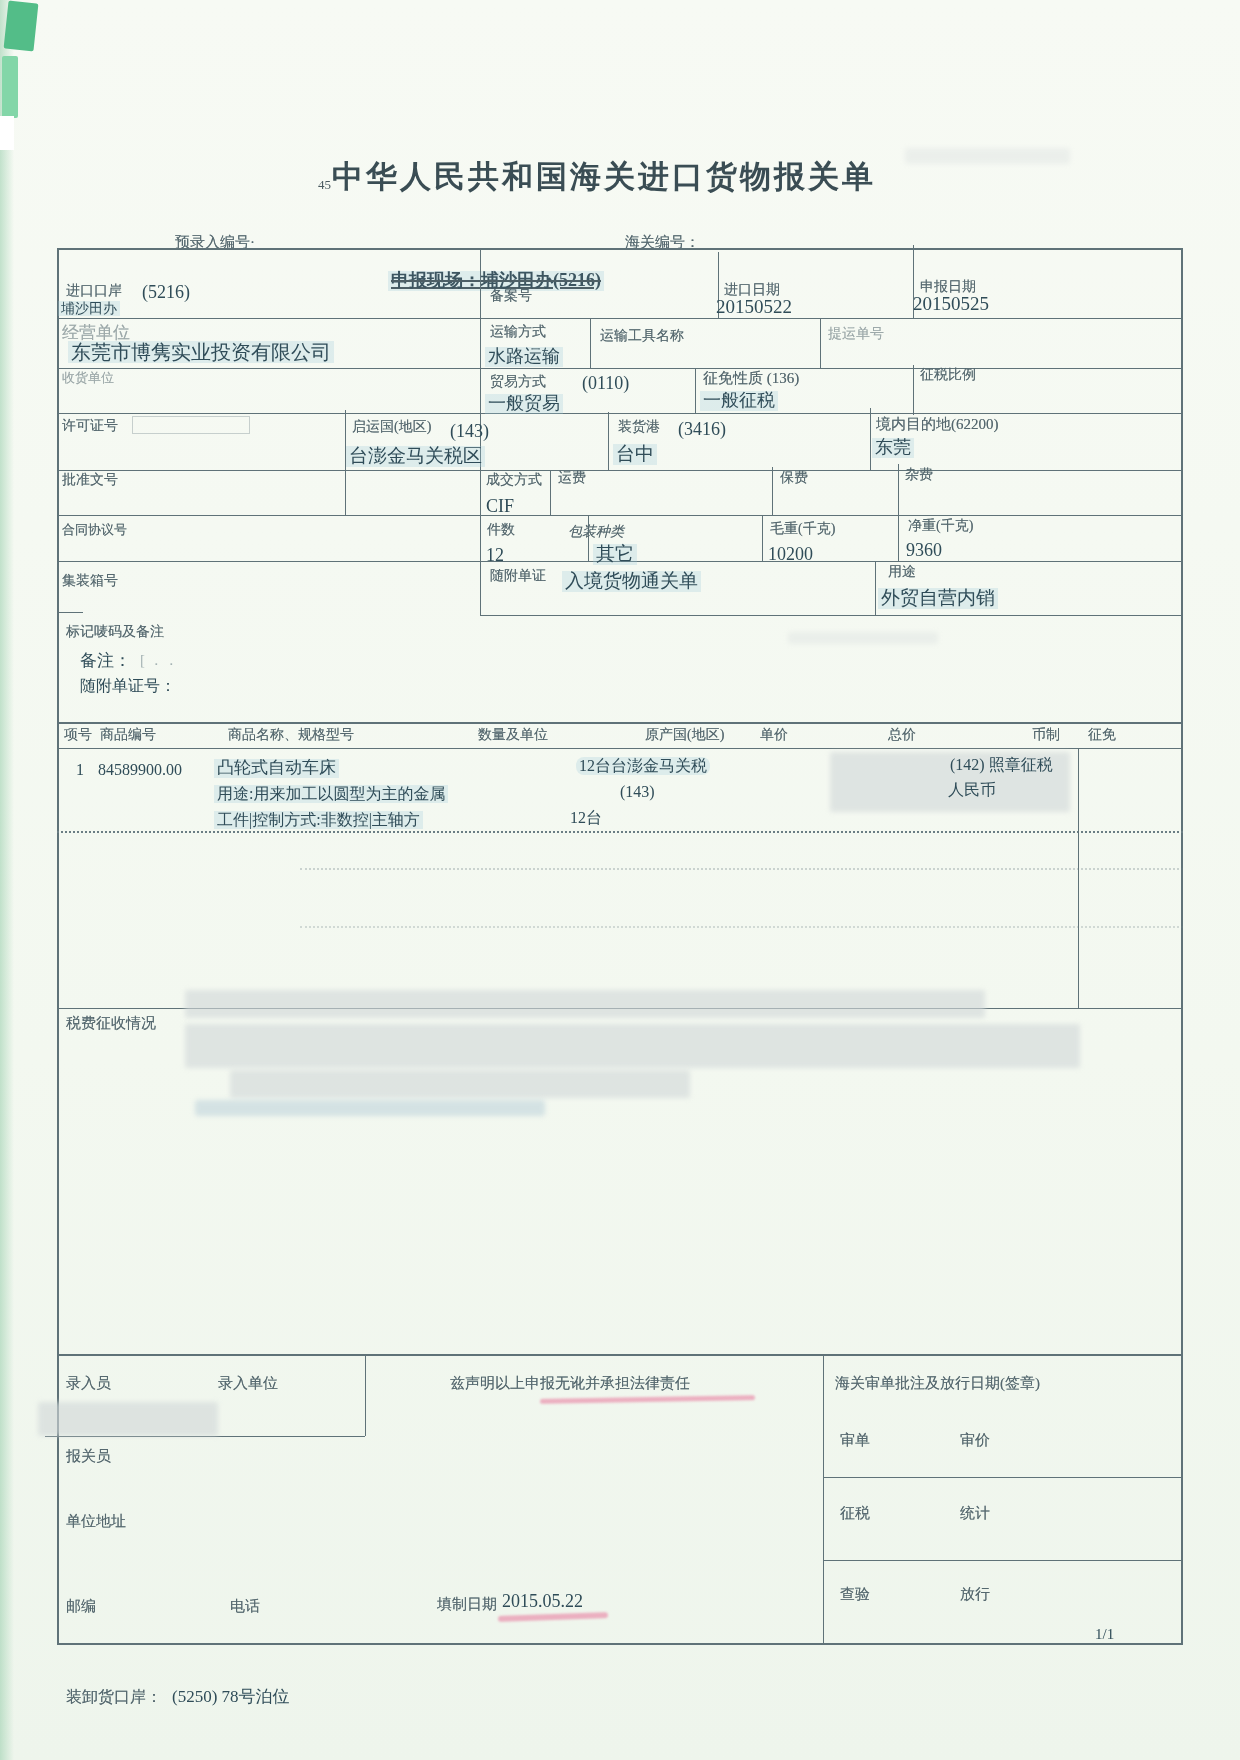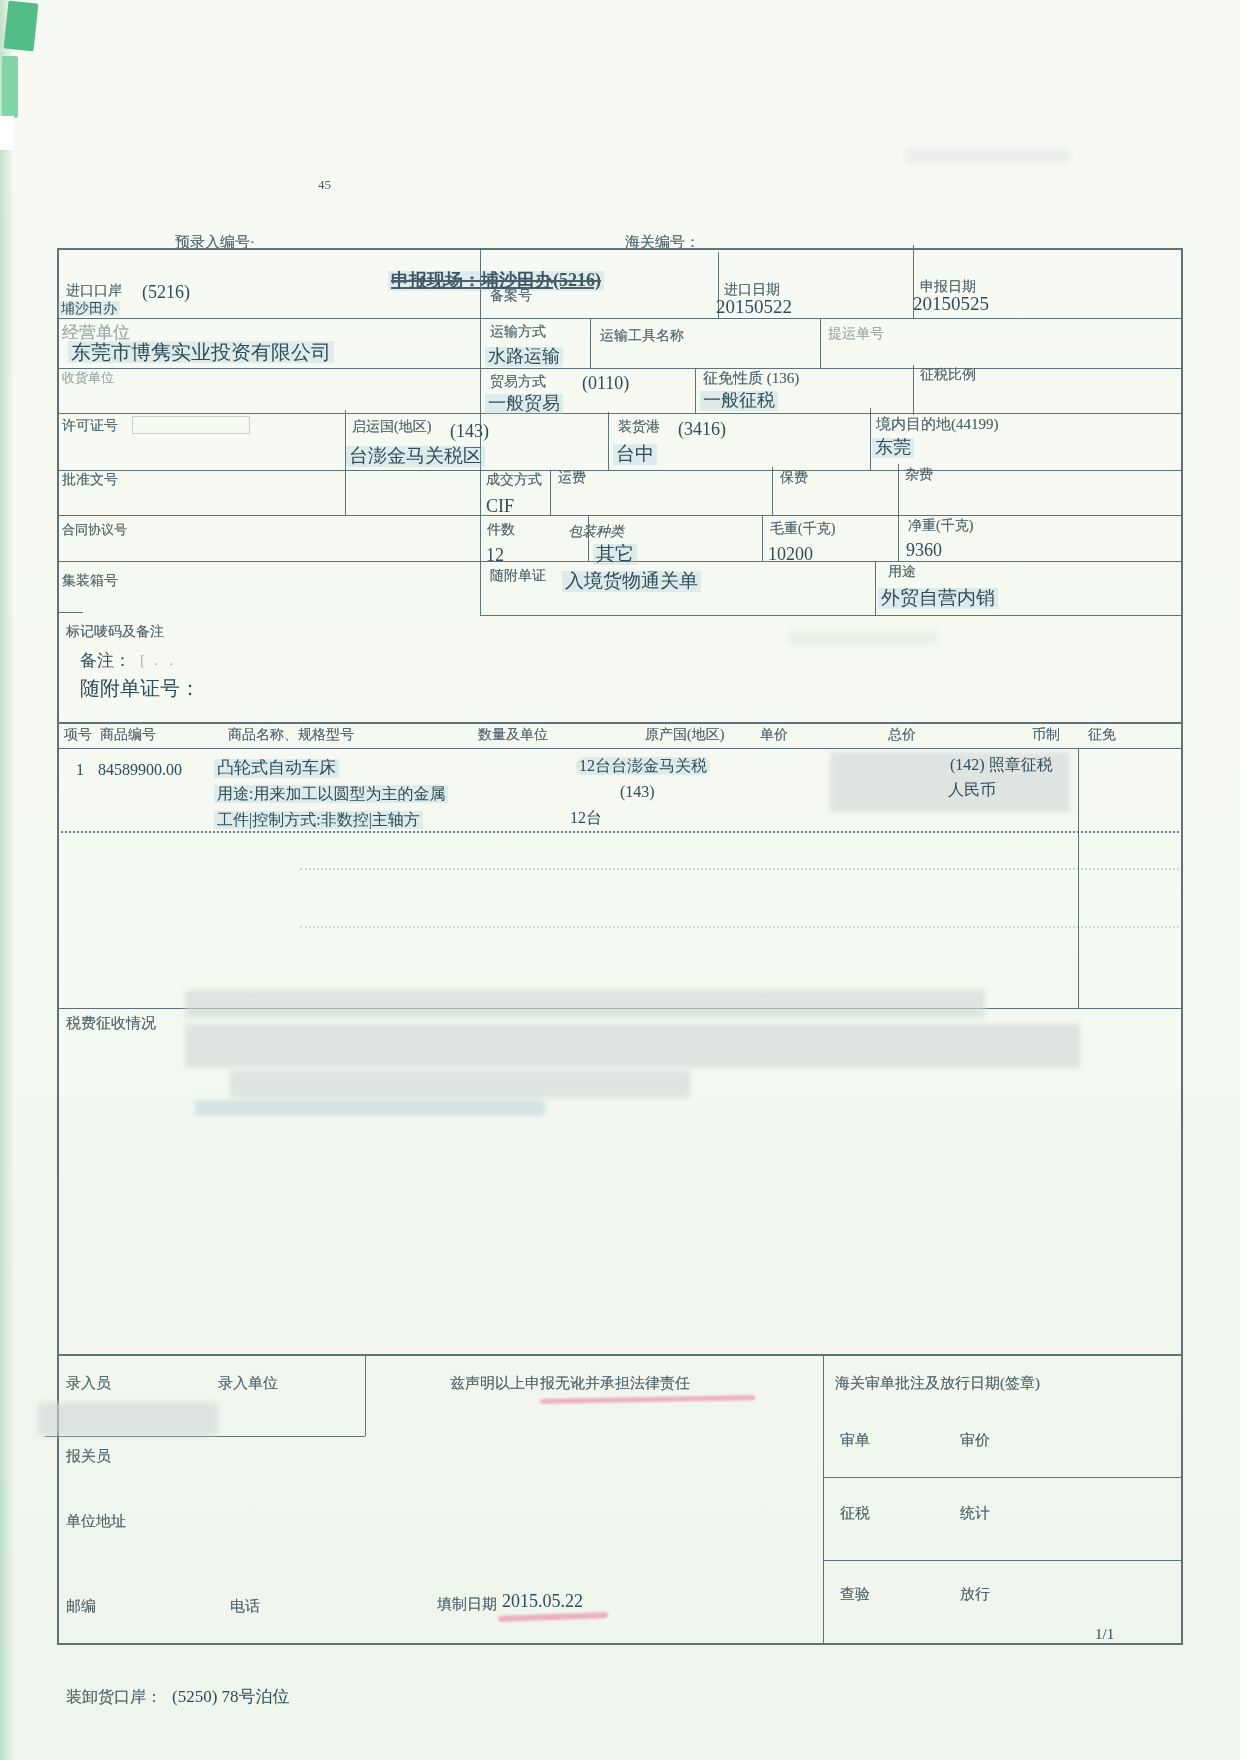--- a/index.html
+++ b/index.html
@@ -28,20 +28,21 @@
 <div id="page">
 
   <div class="artifact" style="left:0;top:0;width:14px;height:1760px;background:linear-gradient(90deg,rgba(150,205,170,.55),rgba(150,205,170,0));"></div>
   <div class="artifact" style="left:6px;top:2px;width:30px;height:48px;background:#53bd88;transform:rotate(6deg);border-radius:2px;"></div>
   <div class="artifact" style="left:2px;top:56px;width:16px;height:62px;background:#83d6a8;border-radius:2px;"></div>
   <div class="artifact" style="left:0;top:116px;width:14px;height:34px;background:#ffffff;"></div>
   <div class="blur" style="left:905px;top:148px;width:165px;height:16px;opacity:.3;"></div>
   <div class="blur" style="left:788px;top:632px;width:150px;height:12px;opacity:.3;"></div>
 
   <div class="t" style="left:318px;top:178px;font-size:13px;color:#4a5a60;">45</div>
+  <div class="t title" style="left:332px;top:160px;font-size:31px;">中华人民共和国海关进口货物报关单</div>
 
   <div class="t lbl" style="left:175px;top:234px;font-size:15px;">预录入编号·</div>
   <div class="t strike hl" style="left:388px;top:231px;font-size:18px;color:#3c5560;font-weight:bold;">申报现场：埔沙田办(5216)</div>
   <div class="t lbl" style="left:625px;top:234px;font-size:15px;">海关编号：</div>
 
   <i class="ln" style="left:57px;top:248px;width:1126px;height:2px;"></i>
   <i class="ln" style="left:57px;top:248px;width:2px;height:1397px;"></i>
   <i class="ln" style="left:1181px;top:248px;width:2px;height:1397px;"></i>
   <i class="ln" style="left:57px;top:1643px;width:1126px;height:2px;"></i>
 
@@ -111,21 +112,21 @@
   <div class="t lbl" style="left:920px;top:367px;font-size:14px;">征税比例</div>
 
   <div class="t lbl" style="left:62px;top:418px;font-size:14px;">许可证号</div>
   <div class="faintbox" style="left:132px;top:416px;width:116px;height:16px;"></div>
   <div class="t lbl" style="left:352px;top:419px;font-size:14px;">启运国(地区)</div>
   <div class="t val" style="left:450px;top:422px;font-size:18px;">(143)</div>
   <div class="t val hl" style="left:346px;top:446px;font-size:19px;">台澎金马关税区</div>
   <div class="t lbl" style="left:618px;top:419px;font-size:14px;">装货港</div>
   <div class="t val" style="left:678px;top:420px;font-size:18px;">(3416)</div>
   <div class="t val hl" style="left:613px;top:444px;font-size:19px;">台中</div>
-  <div class="t lbl" style="left:876px;top:416px;font-size:15px;">境内目的地(44199)</div>
+  <div class="t lbl" style="left:876px;top:416px;font-size:15px;">境内目的地(62200)</div>
   <div class="t val hl" style="left:872px;top:438px;font-size:18px;">东莞</div>
 
   <div class="t lbl" style="left:62px;top:472px;font-size:14px;">批准文号</div>
   <div class="t lbl" style="left:486px;top:472px;font-size:14px;">成交方式</div>
   <div class="t val" style="left:486px;top:497px;font-size:18px;">CIF</div>
   <div class="t lbl" style="left:558px;top:470px;font-size:14px;">运费</div>
   <div class="t lbl" style="left:780px;top:470px;font-size:14px;">保费</div>
   <div class="t lbl" style="left:905px;top:467px;font-size:14px;">杂费</div>
 
   <div class="t lbl" style="left:62px;top:523px;font-size:13px;">合同协议号</div>
@@ -140,21 +141,21 @@
 
   <div class="t lbl" style="left:62px;top:573px;font-size:14px;">集装箱号</div>
   <div class="t lbl" style="left:490px;top:568px;font-size:14px;">随附单证</div>
   <div class="t val hl" style="left:562px;top:571px;font-size:19px;">入境货物通关单</div>
   <div class="t lbl" style="left:888px;top:564px;font-size:14px;">用途</div>
   <div class="t val hl" style="left:878px;top:588px;font-size:19px;">外贸自营内销</div>
 
   <div class="t lbl" style="left:66px;top:624px;font-size:14px;">标记唛码及备注</div>
   <div class="t val" style="left:80px;top:652px;font-size:17px;">备注：</div>
   <div class="t val" style="left:140px;top:652px;font-size:15px;opacity:.4;">[ ．．</div>
-  <div class="t val" style="left:80px;top:677px;font-size:20px;">随附单证号：</div>
+  <div class="t val" style="left:80px;top:677px;font-size:16px;">随附单证号：</div>
 
   <div class="t lbl" style="left:64px;top:727px;font-size:14px;">项号</div>
   <div class="t lbl" style="left:100px;top:727px;font-size:14px;">商品编号</div>
   <div class="t lbl" style="left:228px;top:727px;font-size:14px;">商品名称、规格型号</div>
   <div class="t lbl" style="left:478px;top:727px;font-size:14px;">数量及单位</div>
   <div class="t lbl" style="left:645px;top:727px;font-size:14px;">原产国(地区)</div>
   <div class="t lbl" style="left:760px;top:727px;font-size:14px;">单价</div>
   <div class="t lbl" style="left:888px;top:727px;font-size:14px;">总价</div>
   <div class="t lbl" style="left:1032px;top:727px;font-size:14px;">币制</div>
   <div class="t lbl" style="left:1088px;top:727px;font-size:14px;">征免</div>

